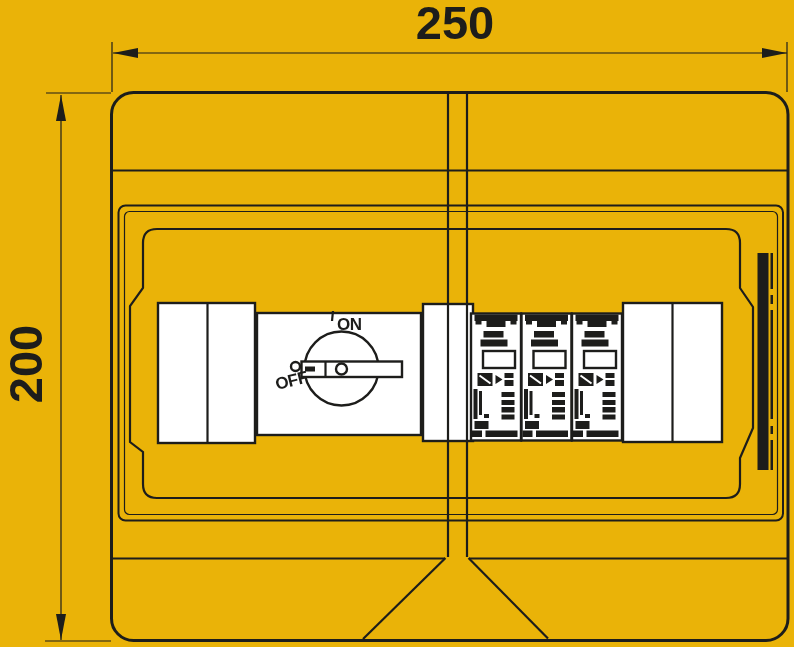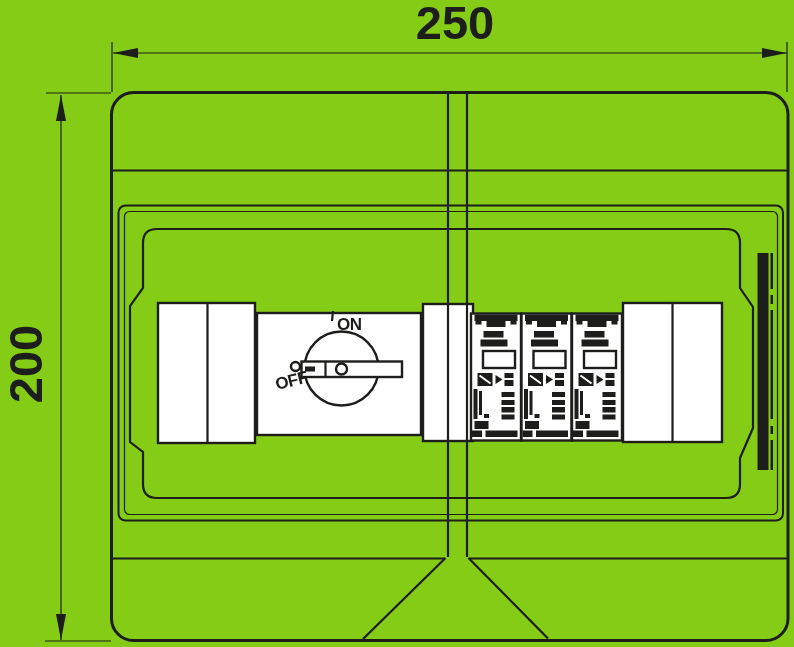--- a/index.html
+++ b/index.html
@@ -5,21 +5,21 @@
   html, body {
     margin: 0;
     padding: 0;
     background: #ffffff;
     font-family: "Liberation Sans", sans-serif;
   }
   #canvas {
     position: relative;
     width: 794px;
     height: 647px;
-    background: #84cc16;
+    background: #eab308;
     overflow: hidden;
   }
   svg { display: block; }
   .thin   { stroke: #1d1d1b; stroke-width: 1.2; fill: none; }
   .med    { stroke: #1d1d1b; stroke-width: 2;   fill: none; }
   .med2   { stroke: #1d1d1b; stroke-width: 2.2; fill: none; }
   .thick  { stroke: #1d1d1b; stroke-width: 3;   fill: none; }
   .comp   { stroke: #1d1d1b; stroke-width: 2.4; fill: #ffffff; }
   .fillb  { fill: #1d1d1b; stroke: none; }
   .dimtext {

